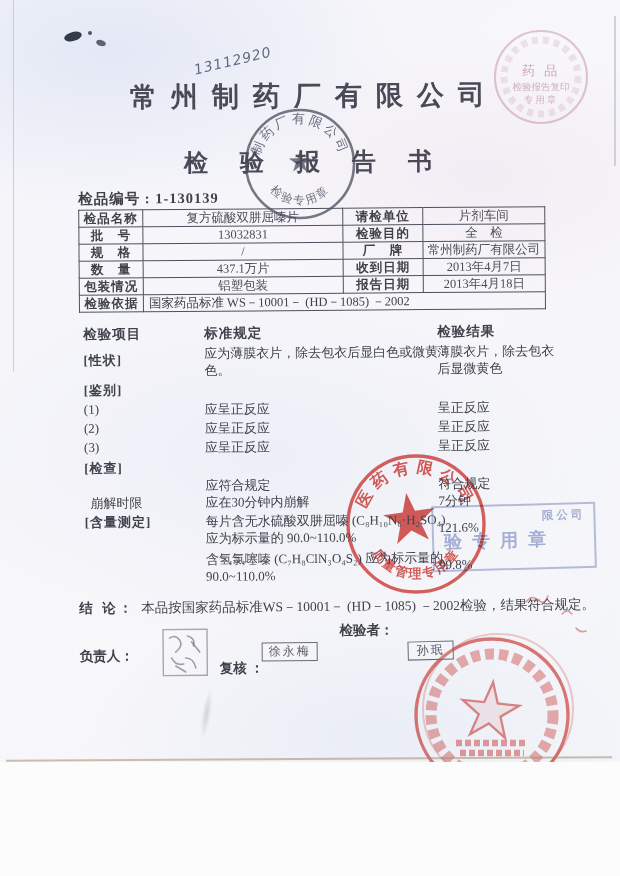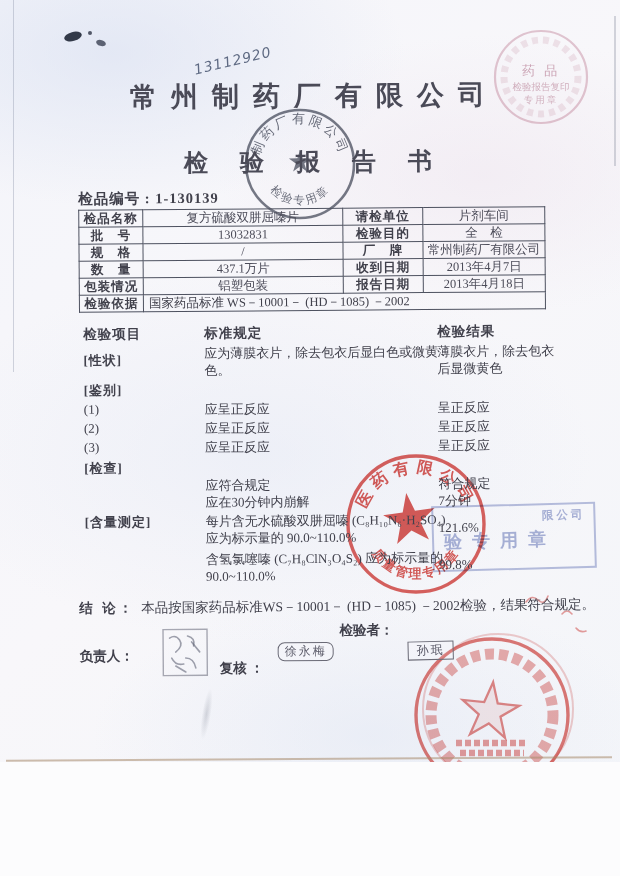--- a/index.html
+++ b/index.html
@@ -51,21 +51,21 @@
   #conclusion{left:78px;top:598px;width:520px;font-size:13.5px;line-height:18px;}
   #conclusion .lbl{font-weight:bold;letter-spacing:3px;margin-right:6px;}
 
   
   .sig-label{font-size:13.5px;font-weight:bold;}
   #resp-label{left:78px;top:646px;}
   #review-label{left:218px;top:646px;margin-top:13px;}
   #inspector-label{left:338px;top:622px;}
   .name-chop{position:absolute;border:1.2px solid #6a6a76;color:#5a5a68;font-size:12px;
     text-align:center;line-height:16px;letter-spacing:2px;background:rgba(255,255,255,.15);}
-  #review-chop{left:276px;top:642px;width:54px;height:17px;border-radius:7px;}
+  #review-chop{left:260px;top:642px;width:54px;height:17px;}
   #inspector-chop{left:406px;top:642px;width:44px;height:17px;transform:rotate(-1deg);}
   #resp-seal{left:160px;top:627px;width:47px;height:49px;}
 
   
   .stamp{position:absolute;mix-blend-mode:multiply;}
   #black-stamp{left:240px;top:104px;}
   #pink-stamp{left:490px;top:26px;}
   #red-quality-stamp{left:336px;top:448px;}
   #blue-stamp{left:432px;top:504px;width:160px;height:62px;border:2.2px solid rgba(112,128,190,.48);
     transform:rotate(-1.6deg);color:rgba(104,120,185,.55);}
@@ -173,20 +173,21 @@
 
     <div class="res-item" style="top:114px">(3)</div>
     <div class="res-std" style="top:114px">应呈正反应</div>
     <div class="res-out" style="top:114px">呈正反应</div>
 
     <div class="res-item bracket" style="top:134px">[检查]</div>
 
     <div class="res-std" style="top:152px">应符合规定</div>
     <div class="res-out" style="top:152px">符合规定</div>
 
+    <div class="res-item" style="top:169px;left:10px">崩解时限</div>
     <div class="res-std" style="top:169px">应在30分钟内崩解</div>
     <div class="res-out" style="top:169px">7分钟</div>
 
     <div class="res-item bracket" style="top:188px">[含量测定]</div>
     <div class="res-std" style="top:188px">每片含无水硫酸双肼屈嗪 (C₈H₁₀N₆·H₂SO₄) 应为标示量的 90.0~110.0%</div>
     <div class="res-out" style="top:196px">121.6%</div>
 
     <div class="res-std" style="top:226px">含氢氯噻嗪 (C₇H₈ClN₃O₄S₂) 应为标示量的 90.0~110.0%</div>
     <div class="res-out" style="top:233px">99.8%</div>
   </div>

